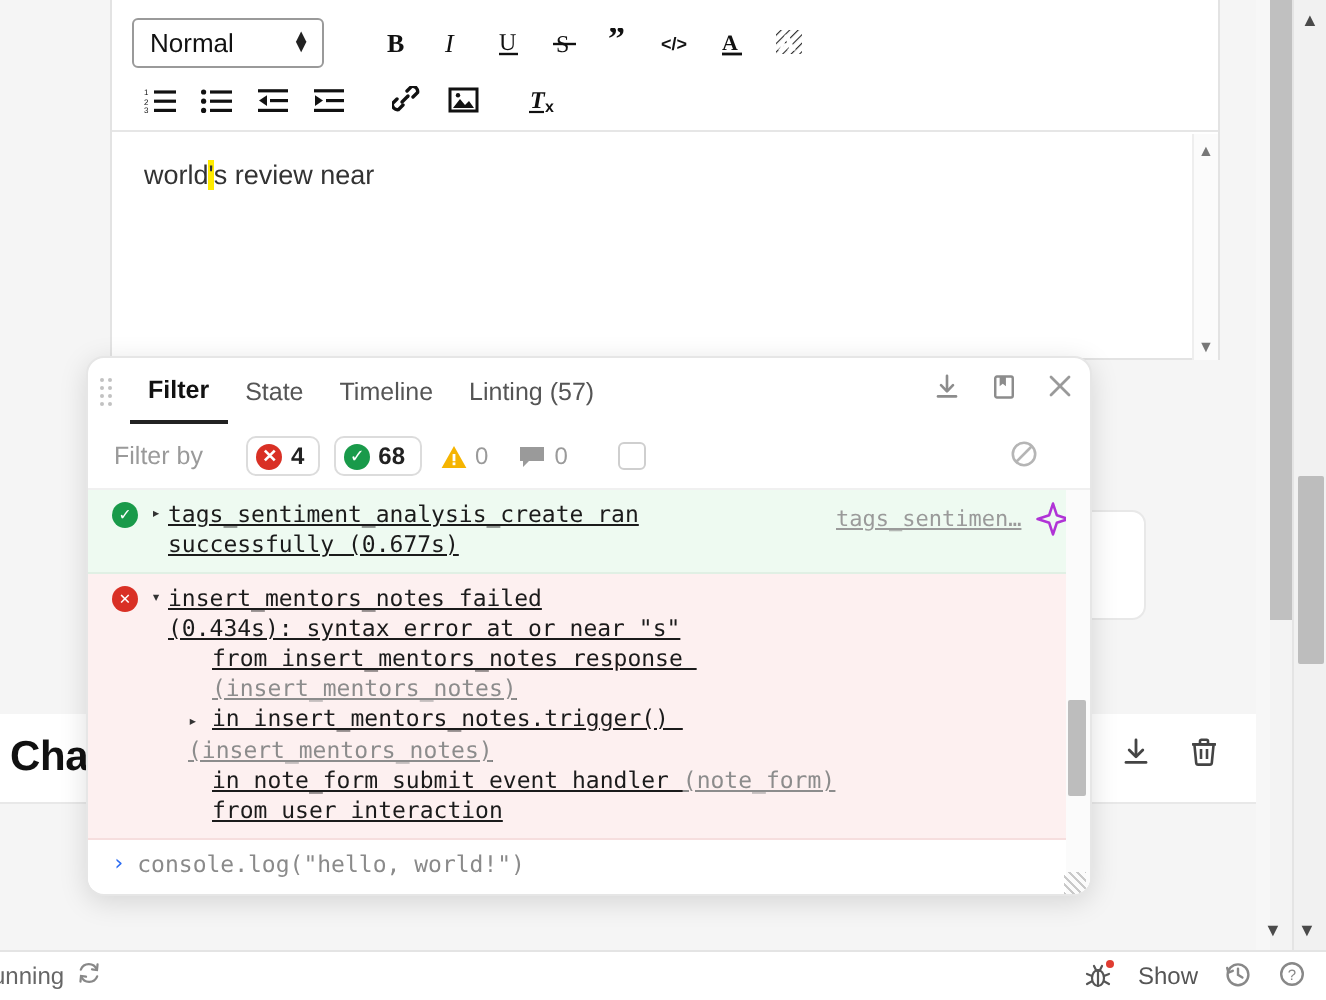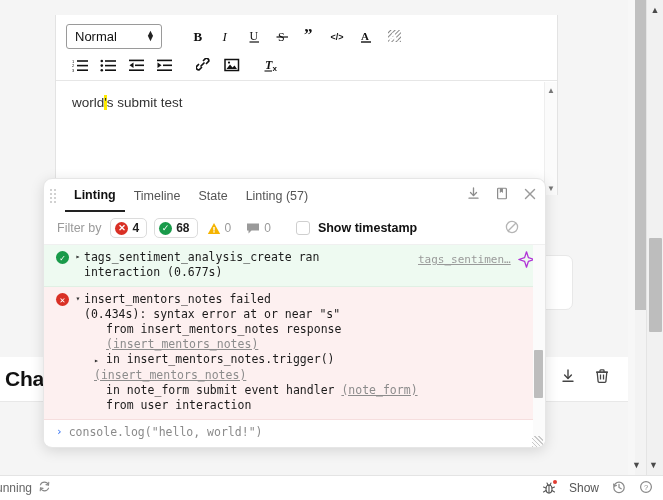--- a/index.html
+++ b/index.html
@@ -12,25 +12,24 @@
     -webkit-font-smoothing: antialiased;
   }
   .app { position: relative; width: 663px; height: 500px; background: #f7f7f7; }
 
   
   .page-bg {
     position: absolute; left: 0; top: 0; width: 628px; height: 475px;
     background: #f5f5f5;
   }
   .editor-card {
-    position: absolute; left: 55px; top: 0px; width: 503px; height: 180px;
+    position: absolute; left: 55px; top: 0px; width: 555px; height: 180px;
     background: #ffffff;
     border: 1px solid #e3e3e3;
     border-top: none;
-    margin-top: 15px;
   }
   .editor-toolbar {
     height: 66px; border-bottom: 1px solid #e6e6e6;
     padding: 6px 10px 0 10px;
     background: #ffffff;
   }
   .tb-row { display: flex; align-items: center; height: 30px; }
   .tb-row.r2 { height: 28px; }
 
   .style-select {
@@ -111,21 +110,21 @@
   .ctab.active { color: #111; font-weight: bold; border-bottom: 2px solid #222; }
 
   .chead-icons { position: absolute; right: 8px; top: 0; height: 33px; display: flex; align-items: center; gap: 14px; }
   .chead-icons .ic { color: #8c8c8c; cursor: pointer; }
 
   .console-filter {
     height: 33px; display: flex; align-items: center; gap: 0;
     padding: 0 10px 0 13px; font-size: 12px; border-bottom: 1px solid #f0f0f0;
     position: relative;
   }
-  .filter-label { color: #9a9a9a; margin-right: 9px; font-size: 12.5px; }
+  .filter-label { color: #9a9a9a; margin-right: 22px; font-size: 12.5px; }
   .badge {
     display: flex; align-items: center; gap: 4px;
     border: 1px solid #dcdcdc; border-radius: 5px;
     padding: 2px 7px 2px 4px; margin-right: 7px;
     background: #fff; cursor: pointer;
   }
   .badge.plain { border: none; padding: 2px 6px 2px 2px; }
   .badge .num { font-size: 12px; color: #222; font-weight: bold; }
   .badge.plain .num { color: #9a9a9a; font-weight: normal; }
   .dot-x { width: 13px; height: 13px; border-radius: 50%; background: #d93025;
@@ -149,21 +148,21 @@
   .log-row.cmd { background: #fff; }
 
   .log-main { display: flex; align-items: flex-start; }
   .st-ico { width: 13px; height: 13px; border-radius: 50%; flex: 0 0 13px;
             display: flex; align-items: center; justify-content: center;
             color: #fff; font-size: 9px; margin-top: 1px; margin-right: 3px; font-weight: bold; }
   .st-ico.ok { background: #199a4a; }
   .st-ico.err { background: #d93025; }
   .caret { width: 12px; flex: 0 0 12px; color: #333; font-size: 8px; margin-top: 2px; text-align: center; cursor: pointer; }
   .log-text { color: #1b1b1b; line-height: 15px; white-space: pre-wrap; flex: 1; padding-right: 96px; }
-  .log-text .ln { display: block; }
+  .log-text .ln { display: block; text-decoration: underline; }
   .log-text .ind1 { padding-left: 22px; }
   .log-text .ind2c { padding-left: 10px; }
   .ref { color: #8c8c8c; text-decoration: underline; }
   .inner-caret { display: inline-block; width: 12px; color: #333; font-size: 8px; }
 
   .row-right { position: absolute; right: 10px; top: 6px; display: flex; align-items: center; gap: 8px; }
   .src-link { font-size: 11px; color: #9a9a9a; text-decoration: underline;
               font-family: "DejaVu Sans Mono", monospace; cursor: pointer; max-width: 92px; }
   .prompt { color: #2a6bf2; font-size: 11px; margin-right: 6px; }
   .cmd-text { color: #8a8a8a; }
@@ -338,21 +337,21 @@
           <svg width="17" height="15" viewBox="0 0 17 15">
             <text x="1" y="11" font-family="Liberation Serif, serif" font-size="12" font-style="italic" font-weight="bold" fill="#111">T</text>
             <text x="8.5" y="13" font-family="Liberation Sans, sans-serif" font-size="8" font-weight="bold" fill="#111">x</text>
             <line x1="0.5" y1="13" x2="8" y2="13" stroke="#111" stroke-width="1.1"></line>
           </svg>
         </div>
       </div>
     </div>
 
     <div class="editor-body">
-      <span>world</span><span class="hl">'</span><span>s submit test</span>
+      <span>world</span><span class="hl">'</span><span>s review near</span>
     </div>
 
     <div class="editor-scroll">
       <div class="up">▲</div>
       <div class="dn">▼</div>
     </div>
   </div>
 
   <div class="blue-card">
     
@@ -390,23 +389,23 @@
       <div class="drag-handle">
         <i></i>
           <i></i>
           <i></i>
           <i></i>
           <i></i>
           <i></i>
           <i></i>
           <i></i>
       </div>
-      <div class="ctab active">Linting</div>
+      <div class="ctab active">Filter</div>
+      <div class="ctab">State</div>
       <div class="ctab">Timeline</div>
-      <div class="ctab">State</div>
       <div class="ctab">Linting (57)</div>
 
       <div class="chead-icons">
         <span class="ic">
           <svg width="15" height="15" viewBox="0 0 16 16">
             <g stroke="#8c8c8c" stroke-width="1.4" fill="none" stroke-linecap="round" stroke-linejoin="round">
               <line x1="8" y1="2" x2="8" y2="10"></line>
                 <path d="M4.8 7 L8 10.3 L11.2 7"></path>
                 <line x1="3.2" y1="13" x2="12.8" y2="13"></line>
             </g>
@@ -452,37 +451,36 @@
       </span>
 
       <span class="badge plain">
         <svg width="14" height="13" viewBox="0 0 14 13">
           <path d="M1 1.5 h12 v7 h-7.5 l-3 3 v-3 h-1.5 Z" fill="#9a9a9a"></path>
         </svg>
         <span class="num">0</span>
       </span>
 
       <span class="ts-check"></span>
-      <span class="ts-label">Show timestamp</span>
 
       <span class="ban">
         <svg width="14" height="14" viewBox="0 0 14 14">
           <circle cx="7" cy="7" r="5.6" fill="none" stroke="#b5b5b5" stroke-width="1.3"></circle>
           <line x1="3" y1="11" x2="11" y2="3" stroke="#b5b5b5" stroke-width="1.3"></line>
         </svg>
       </span>
     </div>
 
     <div class="console-log">
 
       <div class="log-row ok">
         <div class="log-main">
           <span class="st-ico ok">✓</span>
           <span class="caret">▸</span>
-          <span class="log-text"><span class="ln">tags_sentiment_analysis_create ran</span><span class="ln">interaction (0.677s)</span></span>
+          <span class="log-text"><span class="ln">tags_sentiment_analysis_create ran</span><span class="ln">successfully (0.677s)</span></span>
         </div>
         <div class="row-right">
           <span class="src-link">tags_sentimen…</span>
           <svg width="17" height="17" viewBox="0 0 17 17">
             <path d="M8.5 0.8 L10.4 6.6 L16.2 8.5 L10.4 10.4 L8.5 16.2 L6.6 10.4 L0.8 8.5 L6.6 6.6 Z" fill="none" stroke="#b033d6" stroke-width="1.3" stroke-linejoin="round"></path>
           </svg>
         </div>
       </div>
 
       <div class="log-row err">

